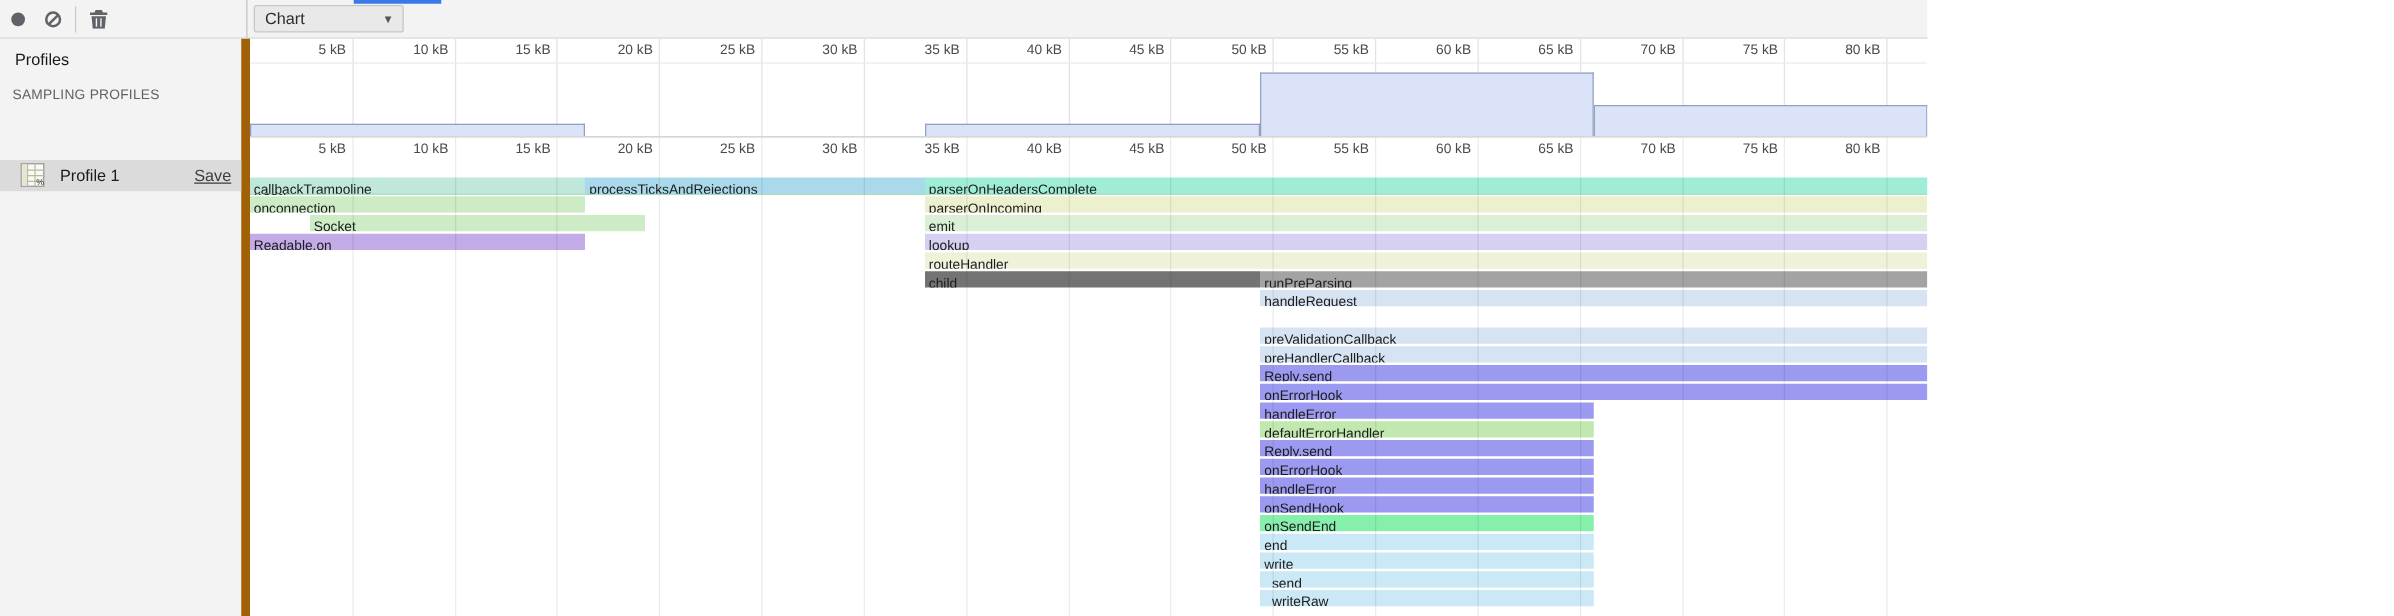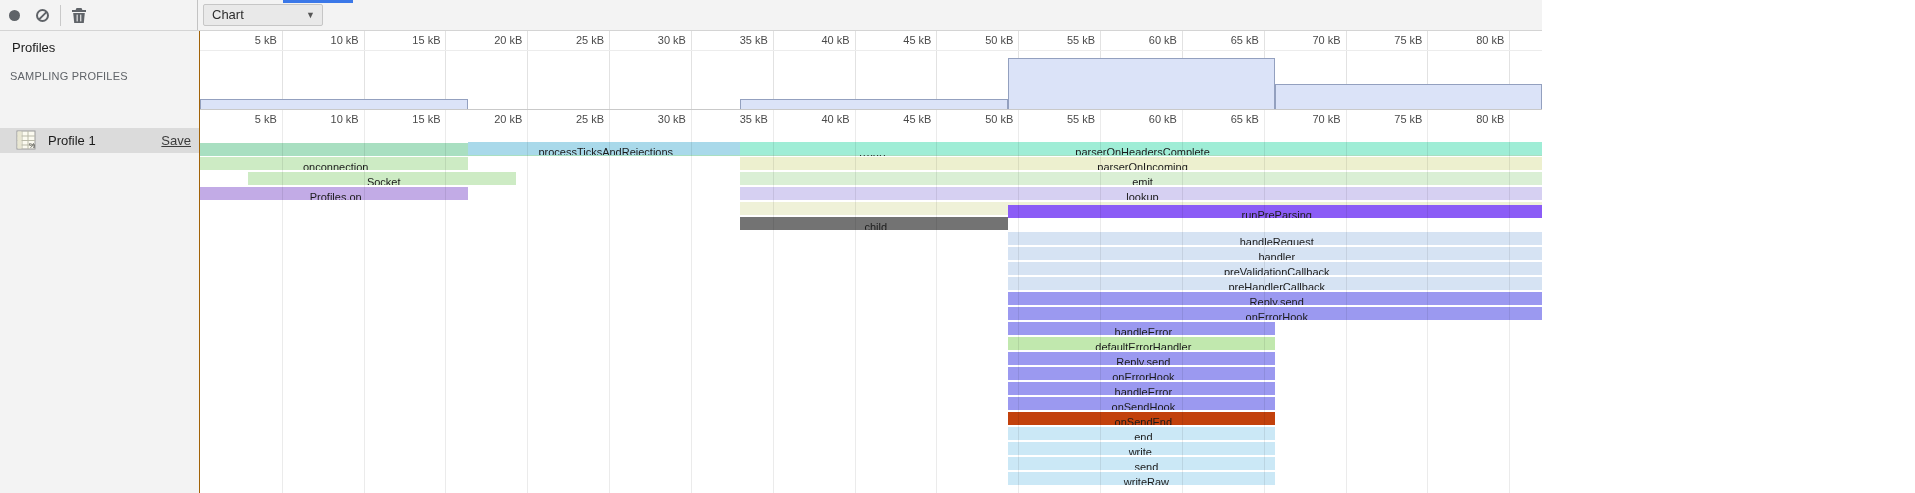--- a/index.html
+++ b/index.html
@@ -18,31 +18,31 @@
   .tb-divider{position:absolute;top:5px;left:60px;width:1px;height:21px;background:#c9c9c9;}
   .trash-btn{position:absolute;top:8px;left:72px;width:14px;height:15px;}
   .panel-divider{position:absolute;top:0;left:197px;width:1px;height:30px;background:#c3c3c3;}
   .view-select{position:absolute;top:4px;left:203px;width:120px;height:22px;background:#e9e9e9;
            border:1px solid #c6c6c6;border-radius:2px;box-sizing:border-box;font-size:13px;
            color:#2d2d2d;line-height:20px;padding-left:8px;cursor:default;}
   .view-select .arrow{position:absolute;right:7px;top:0;line-height:20px;font-size:9px;color:#555;}
 
   
   .sidebar{position:absolute;top:31px;left:0;width:200px;bottom:0;background:#f3f3f3;
-           border-right:1px solid #a16207;box-sizing:border-box;}
+           border-right:7px solid #a16207;box-sizing:border-box;}
   .sb-title{position:absolute;top:9px;left:12px;font-size:13px;color:#1b1b1b;}
   .sb-section{position:absolute;top:39px;left:10px;font-size:11px;color:#5f6368;letter-spacing:.2px;}
   .profile-row{position:absolute;top:62px;left:0;right:0;height:25px;background:#dbdbdb;cursor:default;}
   .profile-icon{position:absolute;top:2px;left:16px;width:20px;height:20px;}
   .profile-name{position:absolute;top:5px;left:48px;font-size:13px;color:#1b1b1b;}
   .save-link{position:absolute;top:5px;right:8px;font-size:13px;color:#3c3c3c;
              text-decoration:underline;cursor:pointer;}
 
   
-  .main{position:absolute;top:31px;left:200px;right:0;bottom:0;background:#fff;text-align:center;}
+  .main{position:absolute;top:31px;left:200px;right:0;bottom:0;background:#fff;}
 
   .overview{position:absolute;top:0;left:0;right:0;height:78px;border-bottom:1px solid #c9c9c9;
             overflow:hidden;}
   .overview .ruler-underline{position:absolute;top:19px;left:0;right:0;height:1px;background:#ececec;}
   .ov-seg{position:absolute;bottom:0;border:1px solid;border-bottom:none;box-sizing:border-box;}
 
   .flame-ruler{position:absolute;top:79px;left:0;right:0;height:17px;overflow:hidden;}
 
   .flame-rows{position:absolute;top:96px;left:0;right:0;bottom:0;overflow:hidden;}
   .bar{position:absolute;height:13px;overflow:hidden;white-space:nowrap;cursor:default;}
@@ -158,44 +158,44 @@
         <span class="tick" style="left: 67.0732%;">55 kB</span>
         <span class="tick" style="left: 73.1707%;">60 kB</span>
         <span class="tick" style="left: 79.2683%;">65 kB</span>
         <span class="tick" style="left: 85.3659%;">70 kB</span>
         <span class="tick" style="left: 91.4634%;">75 kB</span>
         <span class="tick" style="left: 97.561%;">80 kB</span>
       </div>
 
     <div class="flame-rows" id="flame-rows">
         <div class="bar" style="left: 0%; width: 100%; top: 0px; background: rgb(169, 223, 193); margin-top: 16px;"><span class="bar-label">(root)</span></div>
+        <div class="bar" style="left: 0%; width: 20%; top: 15px; background: rgb(191, 232, 218);"><span class="bar-label">callbackTrampoline</span></div>
         <div class="bar" style="left: 20%; width: 20.2439%; top: 15px; background: rgb(169, 217, 234);"><span class="bar-label">processTicksAndRejections</span></div>
         <div class="bar" style="left: 40.2439%; width: 59.7561%; top: 15px; background: rgb(159, 237, 214);"><span class="bar-label">parserOnHeadersComplete</span></div>
         <div class="bar" style="left: 0%; width: 20%; top: 30px; background: rgb(205, 235, 196);"><span class="bar-label">onconnection</span></div>
         <div class="bar" style="left: 40.2439%; width: 59.7561%; top: 30px; background: rgb(237, 240, 207);"><span class="bar-label">parserOnIncoming</span></div>
         <div class="bar" style="left: 0%; width: 20%; top: 45px; background: rgb(205, 235, 196); margin-left: 48px;"><span class="bar-label">Socket</span></div>
         <div class="bar" style="left: 40.2439%; width: 59.7561%; top: 45px; background: rgb(218, 239, 213);"><span class="bar-label">emit</span></div>
-        <div class="bar" style="left: 0%; width: 20%; top: 60px; background: rgb(194, 171, 230);"><span class="bar-label">Profiles.on</span></div>
+        <div class="bar" style="left: 0%; width: 20%; top: 60px; background: rgb(194, 171, 230);"><span class="bar-label">Readable.on</span></div>
         <div class="bar" style="left: 40.2439%; width: 59.7561%; top: 60px; background: rgb(214, 208, 242);"><span class="bar-label">lookup</span></div>
         <div class="bar" style="left: 40.2439%; width: 59.7561%; top: 75px; background: rgb(239, 241, 216);"><span class="bar-label">routeHandler</span></div>
         <div class="bar" style="left: 40.2439%; width: 20%; top: 90px; background: #737373;"><span class="bar-label">child</span></div>
-        <div class="bar" style="left: 60.2439%; width: 39.7561%; top: 78px; background: #8b5cf6;"><span class="bar-label">runPreParsing</span></div>
+        <div class="bar" style="left: 60.2439%; width: 39.7561%; top: 90px; background: #a3a3a3;"><span class="bar-label">runPreParsing</span></div>
         <div class="bar" style="left: 60.2439%; width: 39.7561%; top: 105px; background: rgb(214, 227, 243);"><span class="bar-label">handleRequest</span></div>
-        <div class="bar" style="left: 60.2439%; width: 39.7561%; top: 120px; background: rgb(214, 227, 243);"><span class="bar-label">handler</span></div>
         <div class="bar" style="left: 60.2439%; width: 39.7561%; top: 135px; background: rgb(214, 227, 243);"><span class="bar-label">preValidationCallback</span></div>
         <div class="bar" style="left: 60.2439%; width: 39.7561%; top: 150px; background: rgb(214, 227, 243);"><span class="bar-label">preHandlerCallback</span></div>
         <div class="bar" style="left: 60.2439%; width: 39.7561%; top: 165px; background: rgb(155, 153, 240);"><span class="bar-label">Reply.send</span></div>
         <div class="bar" style="left: 60.2439%; width: 39.7561%; top: 180px; background: rgb(155, 153, 240);"><span class="bar-label">onErrorHook</span></div>
         <div class="bar" style="left: 60.2439%; width: 19.878%; top: 195px; background: rgb(155, 153, 240);"><span class="bar-label">handleError</span></div>
         <div class="bar" style="left: 60.2439%; width: 19.878%; top: 210px; background: rgb(193, 232, 174);"><span class="bar-label">defaultErrorHandler</span></div>
         <div class="bar" style="left: 60.2439%; width: 19.878%; top: 225px; background: rgb(155, 153, 240);"><span class="bar-label">Reply.send</span></div>
         <div class="bar" style="left: 60.2439%; width: 19.878%; top: 240px; background: rgb(155, 153, 240);"><span class="bar-label">onErrorHook</span></div>
         <div class="bar" style="left: 60.2439%; width: 19.878%; top: 255px; background: rgb(155, 153, 240);"><span class="bar-label">handleError</span></div>
         <div class="bar" style="left: 60.2439%; width: 19.878%; top: 270px; background: rgb(155, 153, 240);"><span class="bar-label">onSendHook</span></div>
-        <div class="bar" style="left: 60.2439%; width: 19.878%; top: 285px; background: #c2410c;"><span class="bar-label">onSendEnd</span></div>
+        <div class="bar" style="left: 60.2439%; width: 19.878%; top: 285px; background: #86efac;"><span class="bar-label">onSendEnd</span></div>
         <div class="bar" style="left: 60.2439%; width: 19.878%; top: 300px; background: rgb(203, 232, 246);"><span class="bar-label">end</span></div>
         <div class="bar" style="left: 60.2439%; width: 19.878%; top: 315px; background: rgb(203, 232, 246);"><span class="bar-label">write_</span></div>
         <div class="bar" style="left: 60.2439%; width: 19.878%; top: 330px; background: rgb(203, 232, 246);"><span class="bar-label">_send</span></div>
         <div class="bar" style="left: 60.2439%; width: 19.878%; top: 345px; background: rgb(203, 232, 246);"><span class="bar-label">_writeRaw</span></div>
       </div>
 
     <div class="grid-lower" id="lower-grid">
         <i class="gridline" style="left: 6.0976%;"></i>
         <i class="gridline" style="left: 12.1951%;"></i>
         <i class="gridline" style="left: 18.2927%;"></i>

